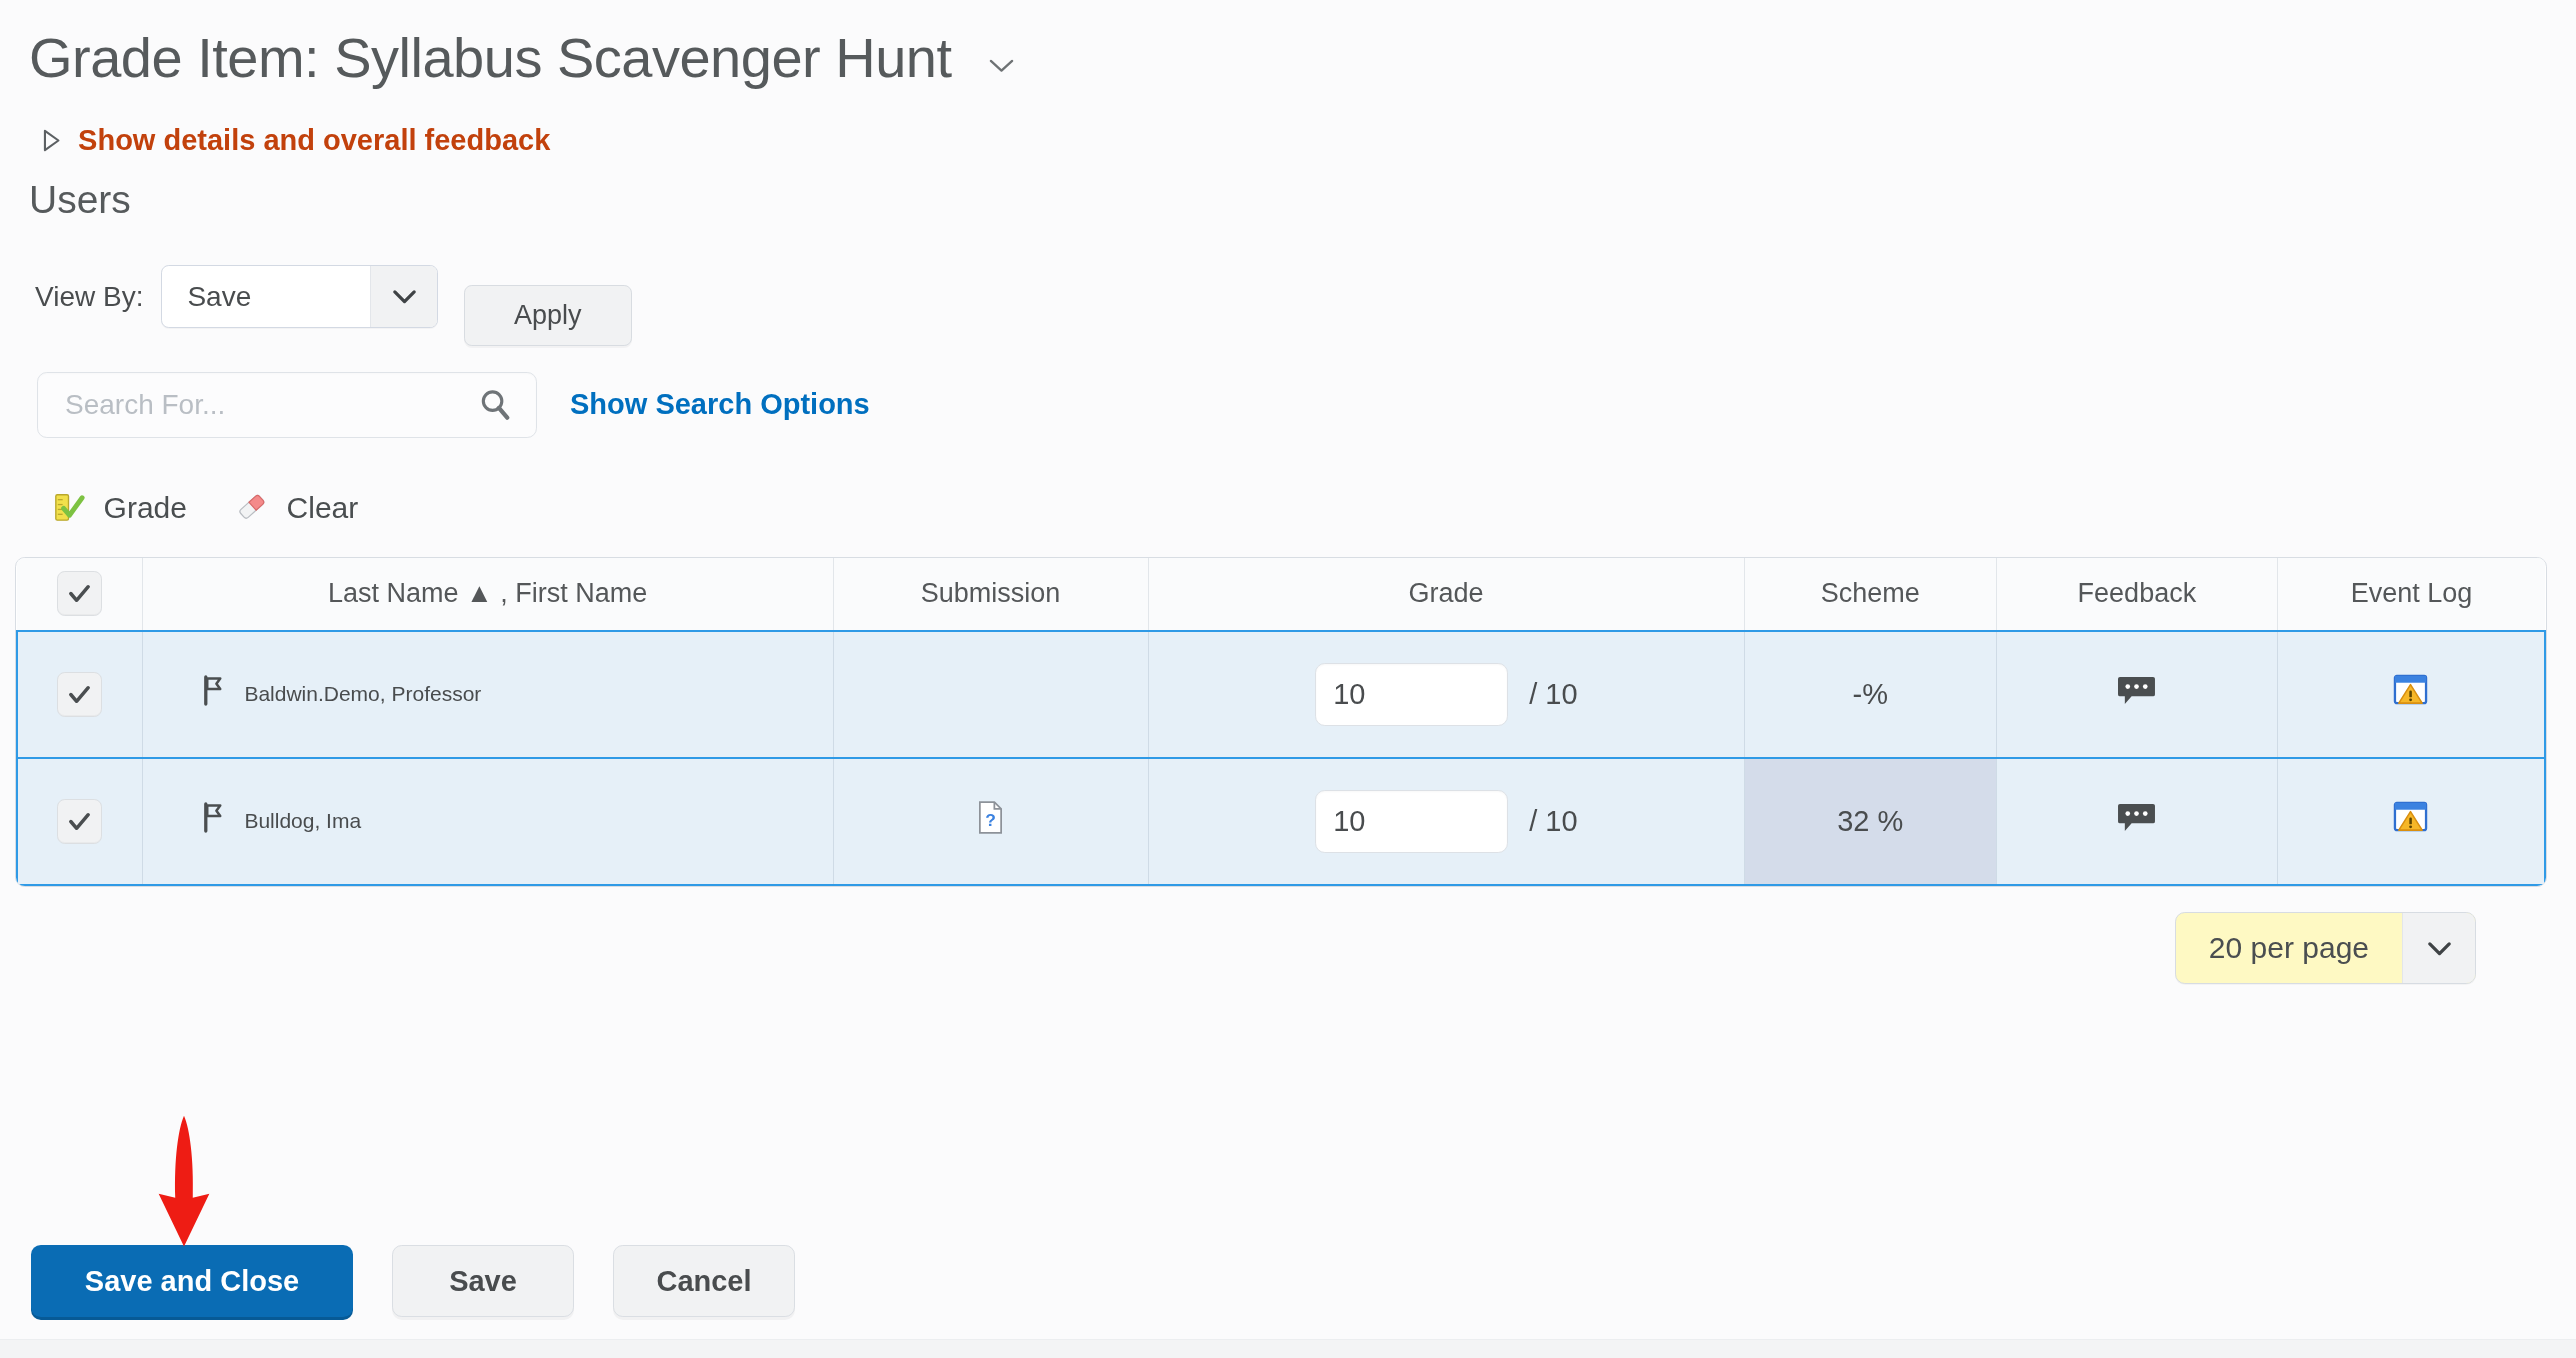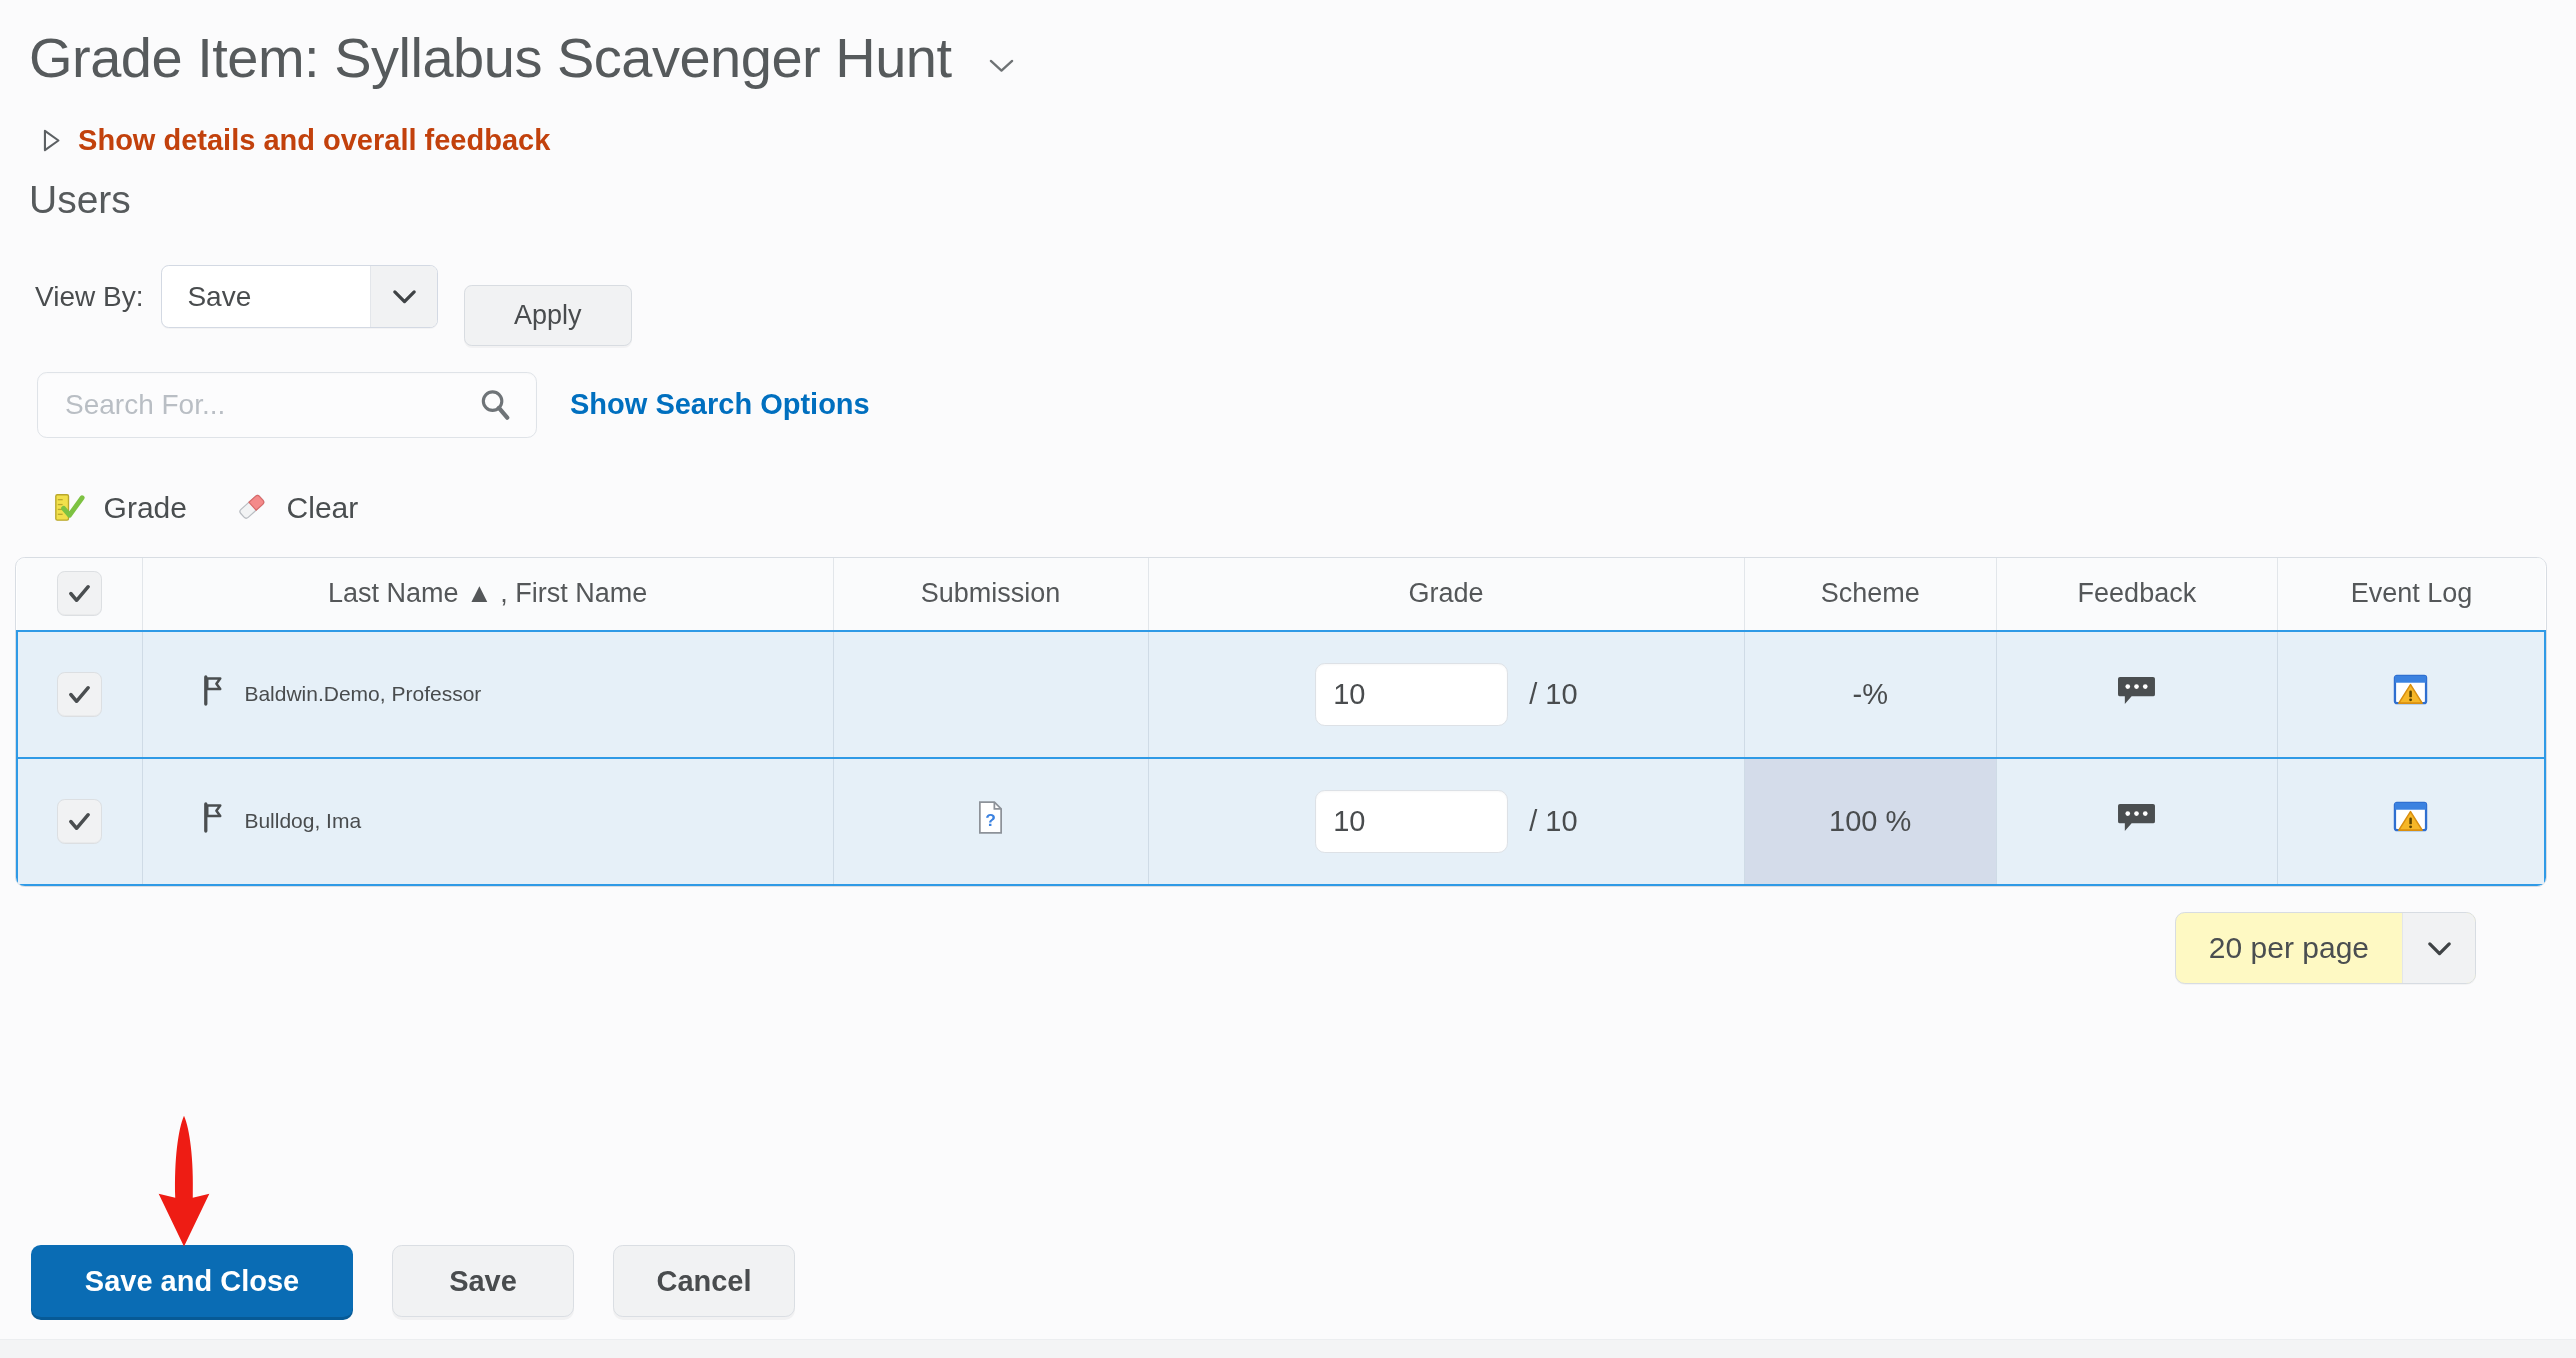--- a/index.html
+++ b/index.html
@@ -569,21 +569,21 @@
                 <text x="15" y="27" font-family="Liberation Sans, sans-serif" font-size="18" font-weight="700" fill="#3b82e0" text-anchor="middle">?</text>
               </svg>
             </span>
           </td>
           <td>
             <div class="grade-cell">
               <input class="grade-input" type="text" value="10" style="">
               <span class="grade-outof">/ 10</span>
             </div>
           </td>
-          <td class="scheme-hl">100 %</td>
+          <td class="scheme-hl">32 %</td>
           <td>
             <span>
               <svg width="41" height="35" viewBox="0 0 42 36" aria-hidden="true">
                 <path d="M4 4 h34 a2 2 0 0 1 2 2 v16 a2 2 0 0 1 -2 2 H16 L9 32 V24 H4 a2 2 0 0 1 -2 -2 V6 a2 2 0 0 1 2 -2 z" fill="#4a4e50"></path>
                 <circle cx="12" cy="14" r="2.4" fill="#ffffff"></circle>
                 <circle cx="21" cy="14" r="2.4" fill="#ffffff"></circle>
                 <circle cx="30" cy="14" r="2.4" fill="#ffffff"></circle>
               </svg>
             </span>
           </td>

